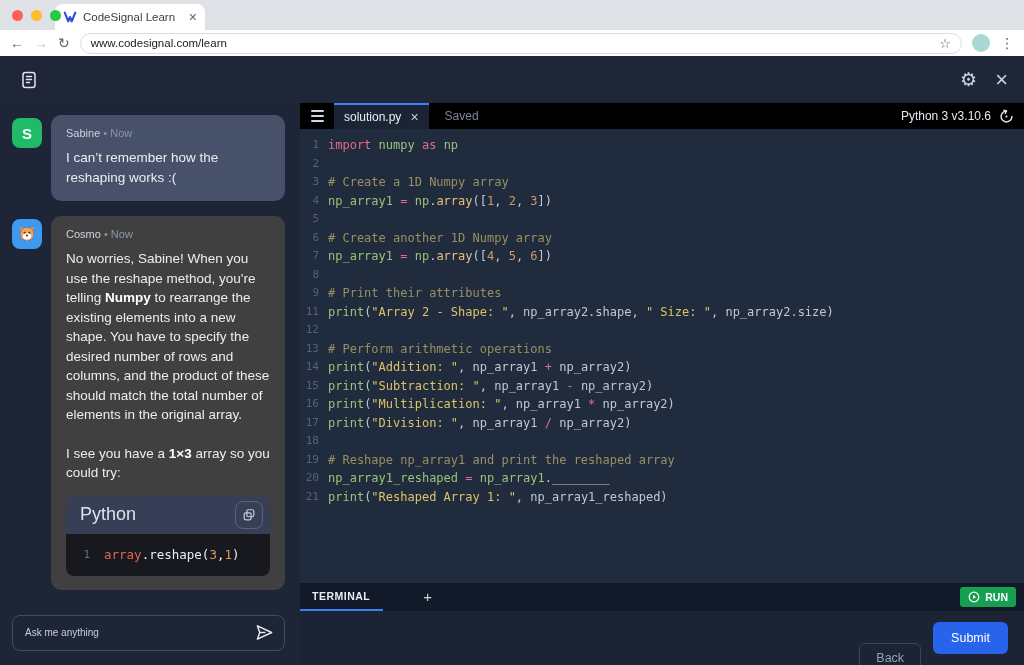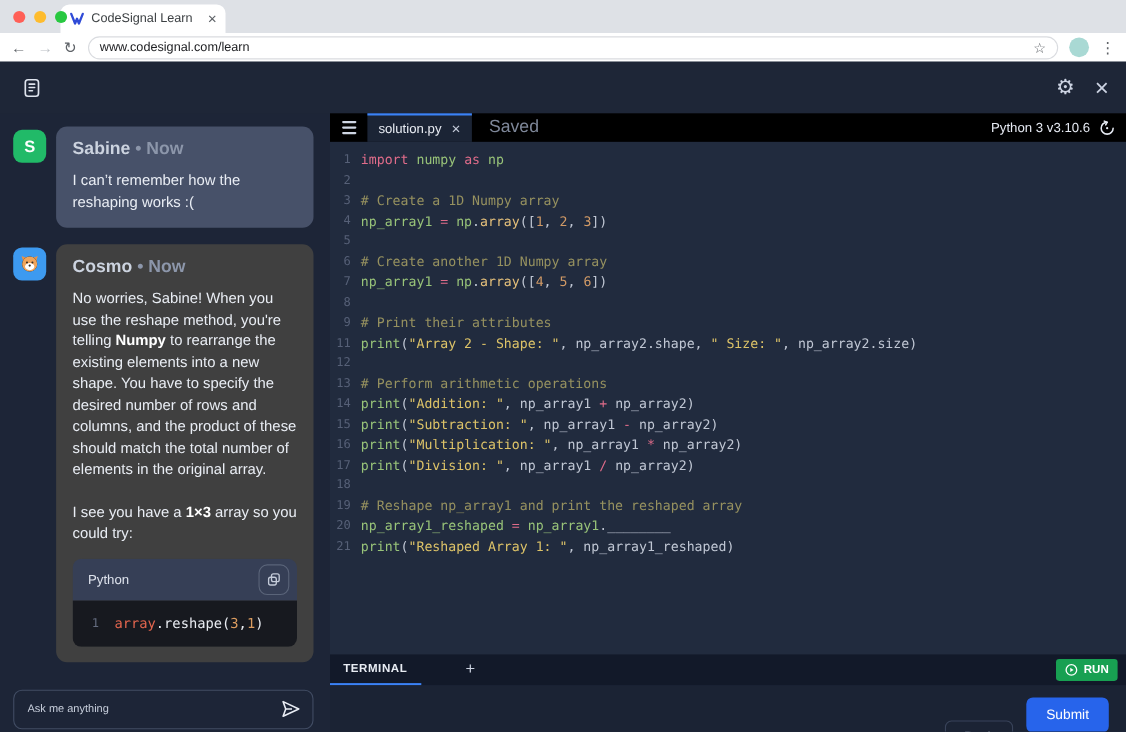--- a/index.html
+++ b/index.html
@@ -44,30 +44,30 @@
   .chat { flex:1; min-height:0; overflow:hidden; padding:12px 15px 0 12px; }
   .msg-row { display:flex; gap:9px; margin-bottom:15px; align-items:flex-start; }
   .avatar { width:30px; height:30px; border-radius:8px; flex:none; margin-top:3px;
             display:flex; align-items:center; justify-content:center;
             color:#fff; font-size:15px; font-weight:700; }
   .avatar.sab { background:var(--avatar-sabine); }
   .avatar.cos { background:var(--avatar-cosmo); }
   .bubble { flex:1; border-radius:10px; padding:12px 15px 14px; min-width:0; }
   .bubble.sabine { background:#475169; }
   .bubble.cosmo  { background:#404040; }
-  .meta { font-size:16px; color:#ccd3df; margin-bottom:9px;font-weight:bold; }
+  .meta { font-size:11px; color:#ccd3df; margin-bottom:9px; }
   .meta .dim { color:#8c96aa; }
   .msg-text { font-size:13.5px; line-height:19.5px; color:#e9edf4; }
   .msg-text b { color:#ffffff; }
   .msg-text + .msg-text { margin-top:19px; }
 
   .snippet { margin-top:13px; border-radius:8px; overflow:hidden; }
   .snip-head { height:38px; background:#363f56; display:flex; align-items:center;
                justify-content:space-between; padding:0 7px 0 14px; }
-  .snip-lang { font-size:12px; color:#dde2ec; }
+  .snip-lang { font-size:18px; color:#dde2ec; }
   .copy-btn { width:28px; height:28px; border:1px solid #5a6479; border-radius:8px; background:transparent;
               display:flex; align-items:center; justify-content:center; }
   .snip-code { background:#17191f; height:42px; display:flex; align-items:center;
                font-family:"DejaVu Sans Mono", monospace; font-size:12.5px; padding:0 10px; }
   .snip-ln { color:#646c7f; font-size:11px; width:14px; margin-right:14px; text-align:right; }
   .tk-a { color:#e2654e; } .tk-w { color:#e9ecf2; } .tk-m { color:#db9c60; }
 
   .ask { margin:10px 15px 15px 12px; height:36px; border:1px solid #414c63; border-radius:8px;
          display:flex; align-items:center; padding:0 10px 0 12px; gap:8px; flex:none; }
   .ask input { flex:1; background:transparent; border:none; outline:none; color:#e9edf4; font-size:10px;
@@ -75,21 +75,21 @@
   .ask input::placeholder { color:#c8cfdc; }
 
   
   .editor-col { flex:1; display:flex; flex-direction:column; min-width:0; }
   .edtabs { height:26px; background:#000000; display:flex; align-items:stretch; }
   .burger { width:34px; display:flex; flex-direction:column; justify-content:center; align-items:center; gap:3px; }
   .burger i { width:13px; height:2px; background:#cfd6e4; border-radius:1px; }
   .edtab { background:#1b2435; border-top:2px solid var(--accent); padding:0 10px; display:flex;
            align-items:center; gap:9px; font-size:12px; color:#e8ecf3; }
   .edtab .x { color:#c3cad8; font-size:14px; line-height:1; }
-  .saved { align-self:center; margin-left:16px; font-size:16px; color:#7e8799; }
+  .saved { align-self:center; margin-left:16px; font-size:12px; color:#7e8799; }
   .ed-right { margin-left:auto; display:flex; align-items:center; gap:8px; padding-right:10px;
               font-size:12px; color:#e5e9f2; }
 
   .code { flex:1; background:#212b3e; padding:7px 0; font-family:"DejaVu Sans Mono", monospace;
           font-size:12px; overflow:hidden; }
   .cl { display:flex; height:18.5px; line-height:18.5px; white-space:pre; }
   .cl .ln { width:28px; flex:none; text-align:right; color:#566077; font-size:11px; padding-right:9px; }
   .tk-k { color:#e06c8a; } .tk-i { color:#98c379; } .tk-c { color:#96915f; }
   .tk-s { color:#ddc368; } .tk-n { color:#d19a66; } .tk-f { color:#e5c07b; } .tk-p { color:#c0c7d4; }
 

